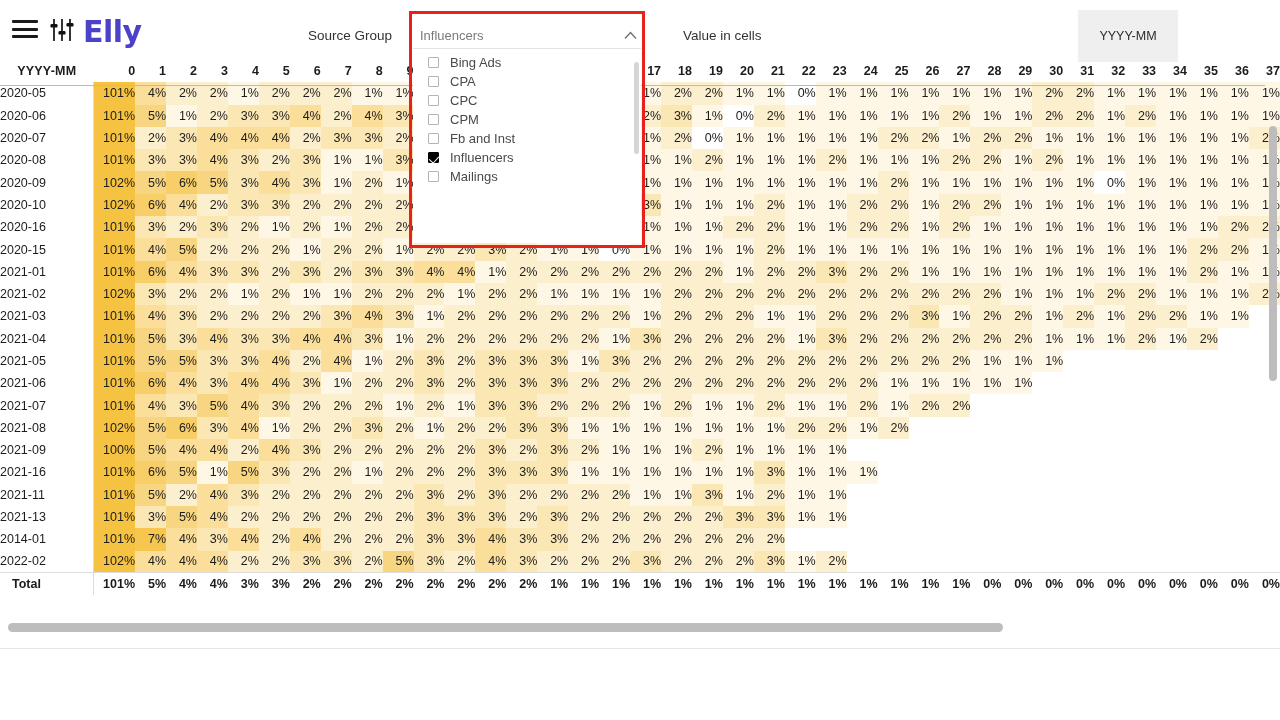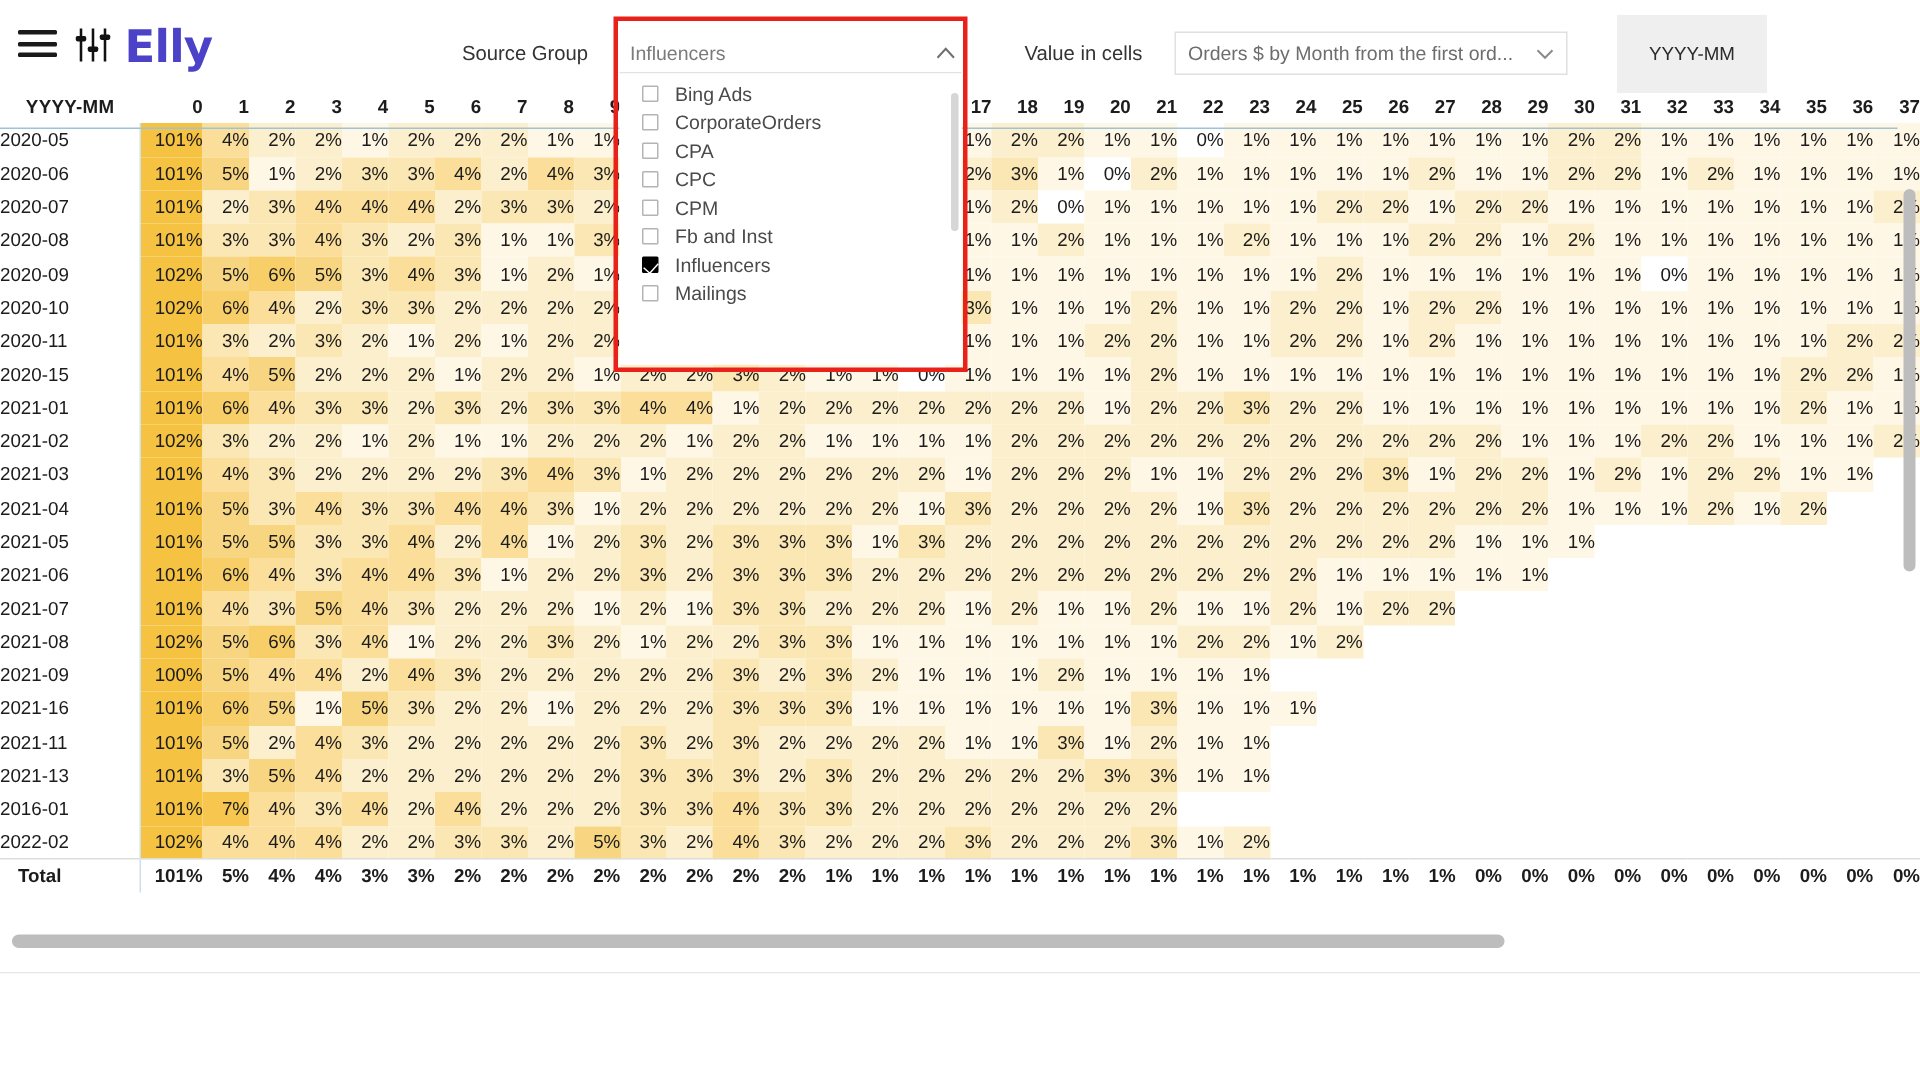--- a/index.html
+++ b/index.html
@@ -180,28 +180,20 @@
         </g>
       </svg>
     </div>
 
     <div class="brand" style="color:#4B42C8">Elly</div>
 
     <div class="sg-label">Source Group</div>
 
     <div class="vic-label">Value in cells</div>
 
-    <div class="vsel">
-      <div class="txt">Orders $ by Month from the first ord...</div>
-      <div class="chev">
-        <svg width="12" height="8" viewBox="0 0 12 8">
-          <polyline points="1,1.5 6,6.5 11,1.5" fill="none" stroke="#8a8a8a" stroke-width="1.3"></polyline>
-        </svg>
-      </div>
-    </div>
 
     <div class="tgl a">YYYY-MM</div>
   </div>
 
   <div class="matrix">
     <div class="hline"></div>
     <table class="mx" id="mxtable">
       <thead>
           <tr id="mxhead">
             <th class="hcorner">YYYY-MM</th>
@@ -486,21 +478,21 @@
             <td class="cell" style="background: rgb(254, 247, 230);">1%</td>
             <td class="cell" style="background: rgb(254, 247, 230);">1%</td>
             <td class="cell" style="background: rgb(254, 247, 230);">1%</td>
             <td class="cell" style="background: rgb(254, 247, 230);">1%</td>
             <td class="cell" style="background: rgb(254, 247, 230);">1%</td>
             <td class="cell" style="background: rgb(254, 247, 230);">1%</td>
             <td class="cell" style="background: rgb(254, 247, 230);">1%</td>
             <td class="cell" style="background: rgb(254, 247, 230);">1%</td>
           </tr>
           <tr>
-            <td class="rowlab">2020-11</td>
+            <td class="rowlab">2020-16</td>
             <td class="cell c0" style="background: rgb(245, 194, 66);">101%</td>
             <td class="cell" style="background: rgb(251, 231, 179);">3%</td>
             <td class="cell" style="background: rgb(252, 239, 205);">2%</td>
             <td class="cell" style="background: rgb(251, 231, 179);">3%</td>
             <td class="cell" style="background: rgb(252, 239, 205);">2%</td>
             <td class="cell" style="background: rgb(254, 247, 230);">1%</td>
             <td class="cell" style="background: rgb(252, 239, 205);">2%</td>
             <td class="cell" style="background: rgb(254, 247, 230);">1%</td>
             <td class="cell" style="background: rgb(252, 239, 205);">2%</td>
             <td class="cell" style="background: rgb(252, 239, 205);">2%</td>
@@ -1060,21 +1052,21 @@
             <td class="cell" style="background: transparent;"></td>
             <td class="cell" style="background: transparent;"></td>
             <td class="cell" style="background: transparent;"></td>
             <td class="cell" style="background: transparent;"></td>
             <td class="cell" style="background: transparent;"></td>
             <td class="cell" style="background: transparent;"></td>
             <td class="cell" style="background: transparent;"></td>
             <td class="cell" style="background: transparent;"></td>
           </tr>
           <tr>
-            <td class="rowlab">2016-01</td>
+            <td class="rowlab">2014-01</td>
             <td class="cell c0" style="background: rgb(245, 194, 66);">101%</td>
             <td class="cell" style="background: rgb(246, 198, 79);">7%</td>
             <td class="cell" style="background: rgb(250, 222, 154);">4%</td>
             <td class="cell" style="background: rgb(251, 231, 179);">3%</td>
             <td class="cell" style="background: rgb(250, 222, 154);">4%</td>
             <td class="cell" style="background: rgb(252, 239, 205);">2%</td>
             <td class="cell" style="background: rgb(250, 222, 154);">4%</td>
             <td class="cell" style="background: rgb(252, 239, 205);">2%</td>
             <td class="cell" style="background: rgb(252, 239, 205);">2%</td>
             <td class="cell" style="background: rgb(252, 239, 205);">2%</td>
@@ -1204,24 +1196,20 @@
       <div class="chev">
         <svg width="13" height="9" viewBox="0 0 13 9">
           <polyline points="1,7.5 6.5,1.5 12,7.5" fill="none" stroke="#6e6e6e" stroke-width="1.3"></polyline>
         </svg>
       </div>
     </div>
     <div class="slicer-list" id="slicerlist">
         <div class="slicer-item">
           <div class="cb"></div>
           <div class="lbl">Bing Ads</div>
-        </div>
-        <div class="slicer-item">
-          <div class="cb"></div>
-          <div class="lbl">CorporateOrders</div>
         </div>
         <div class="slicer-item">
           <div class="cb"></div>
           <div class="lbl">CPA</div>
         </div>
         <div class="slicer-item">
           <div class="cb"></div>
           <div class="lbl">CPC</div>
         </div>
         <div class="slicer-item">

